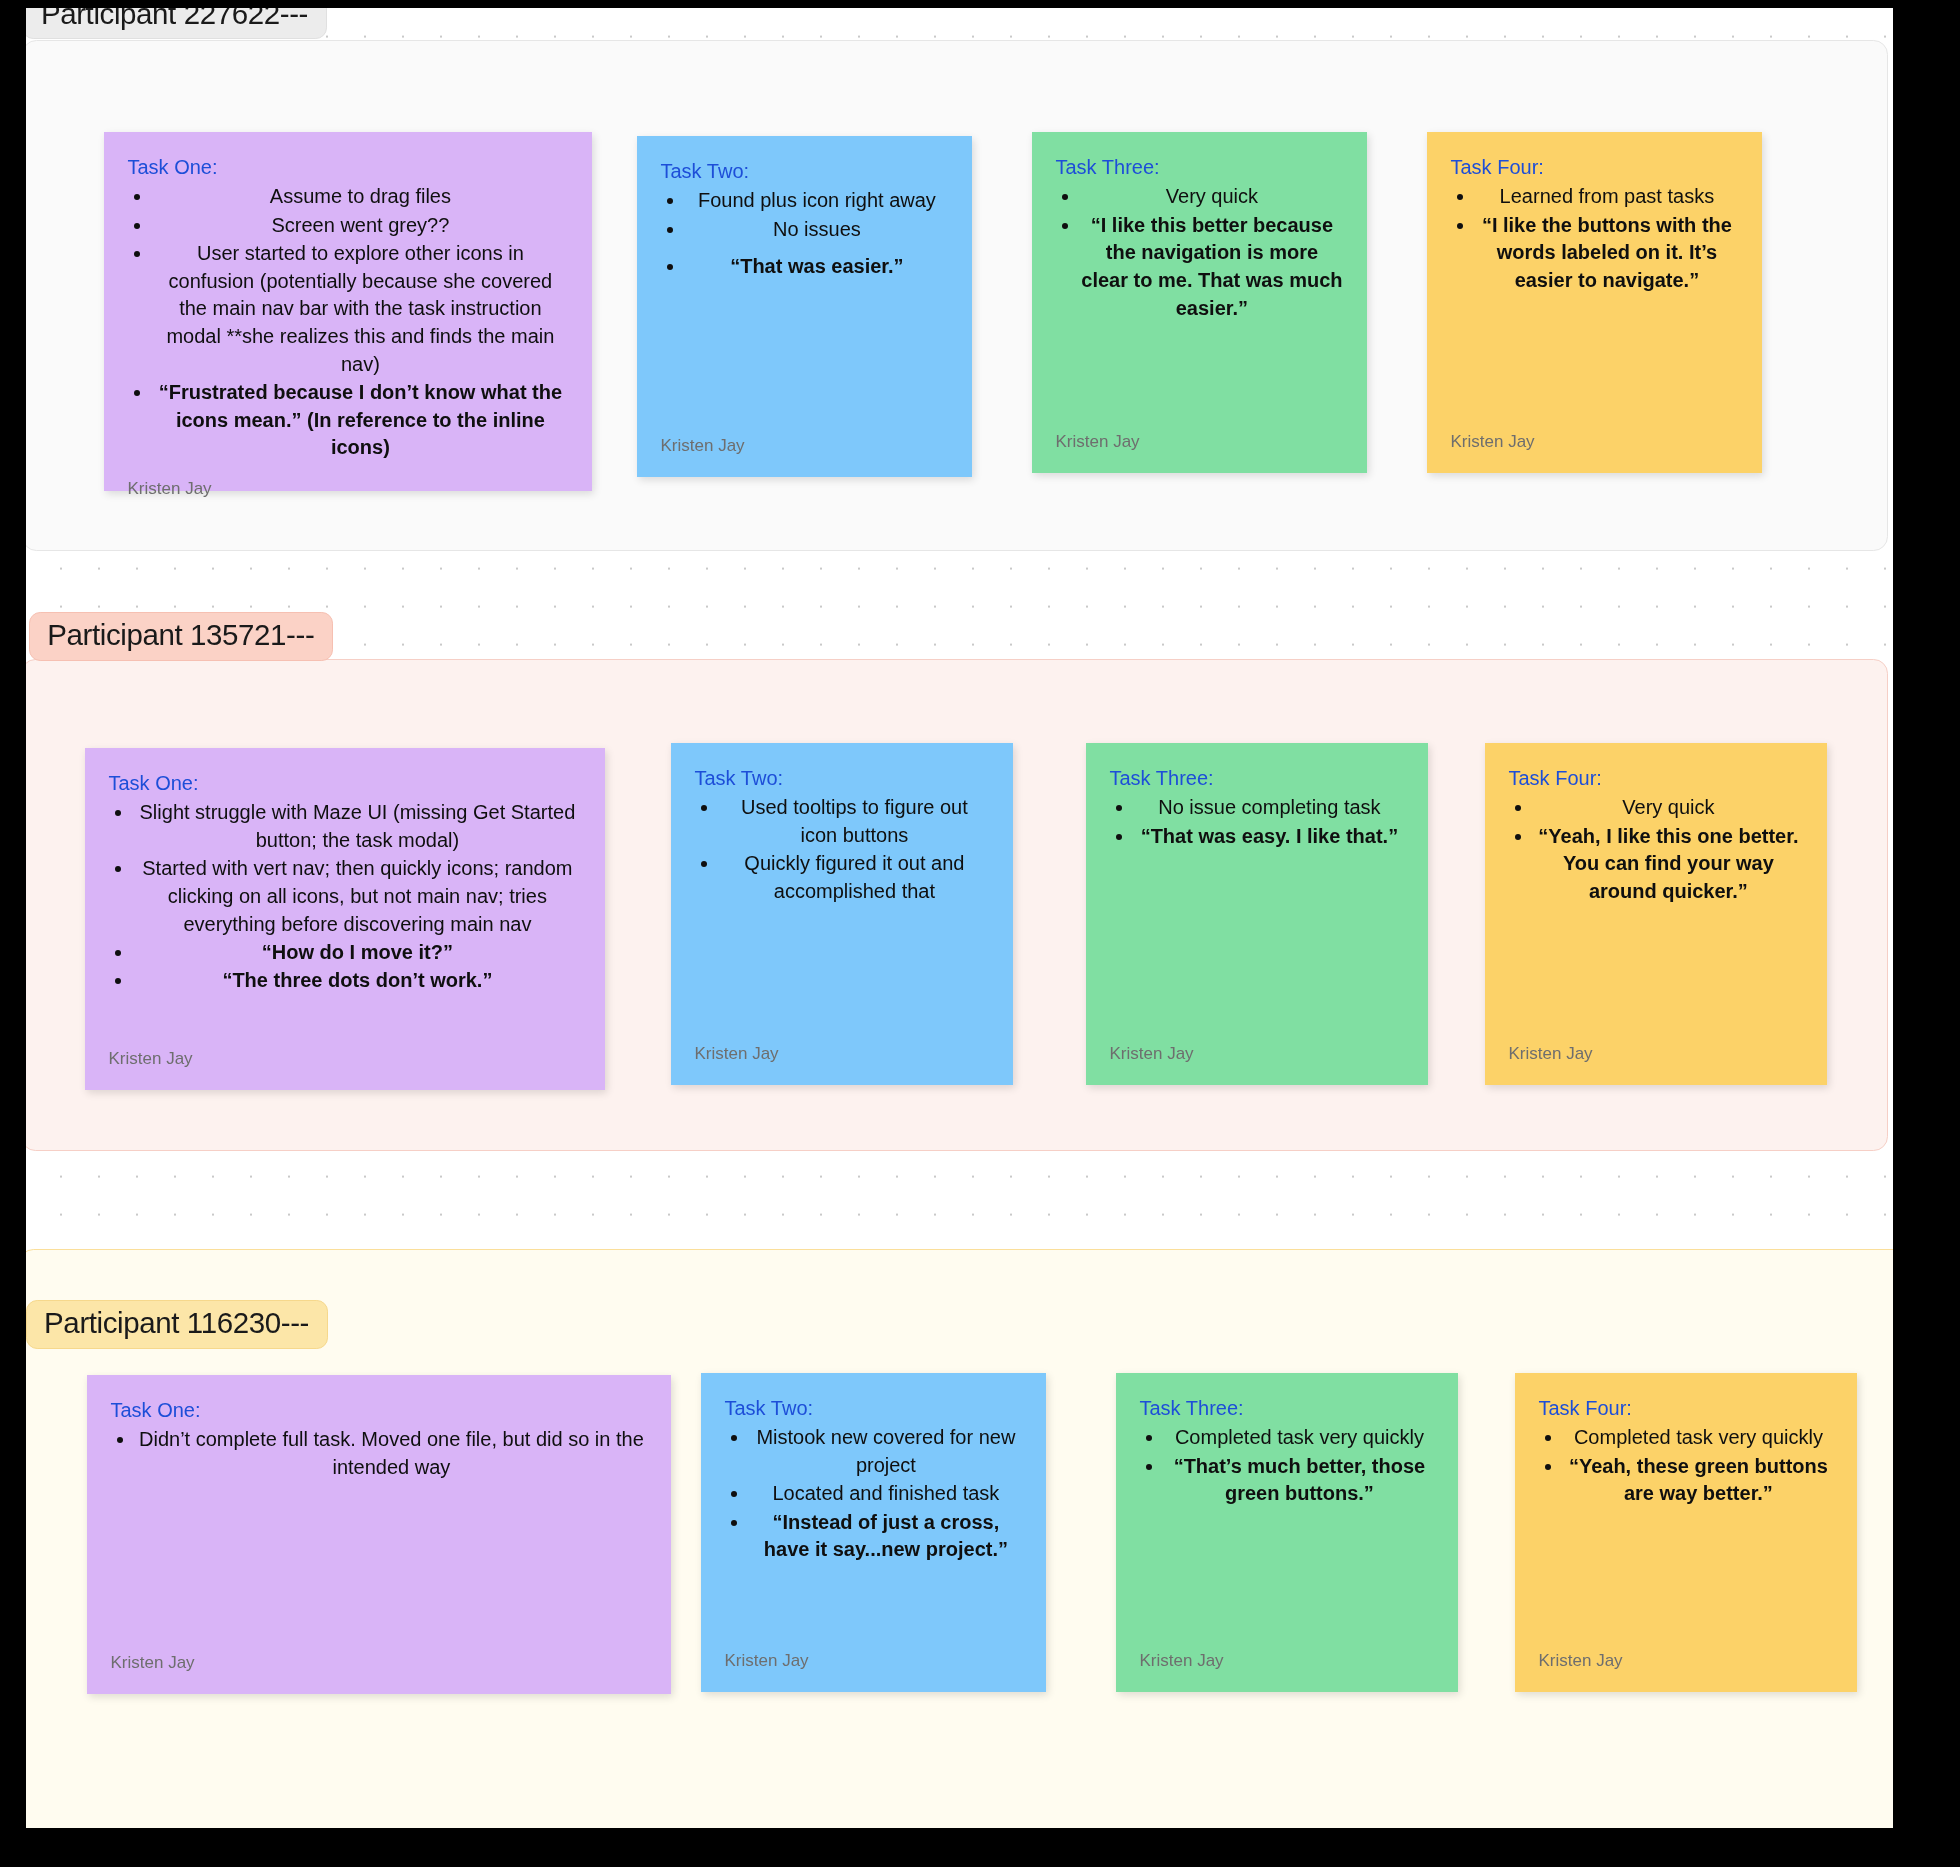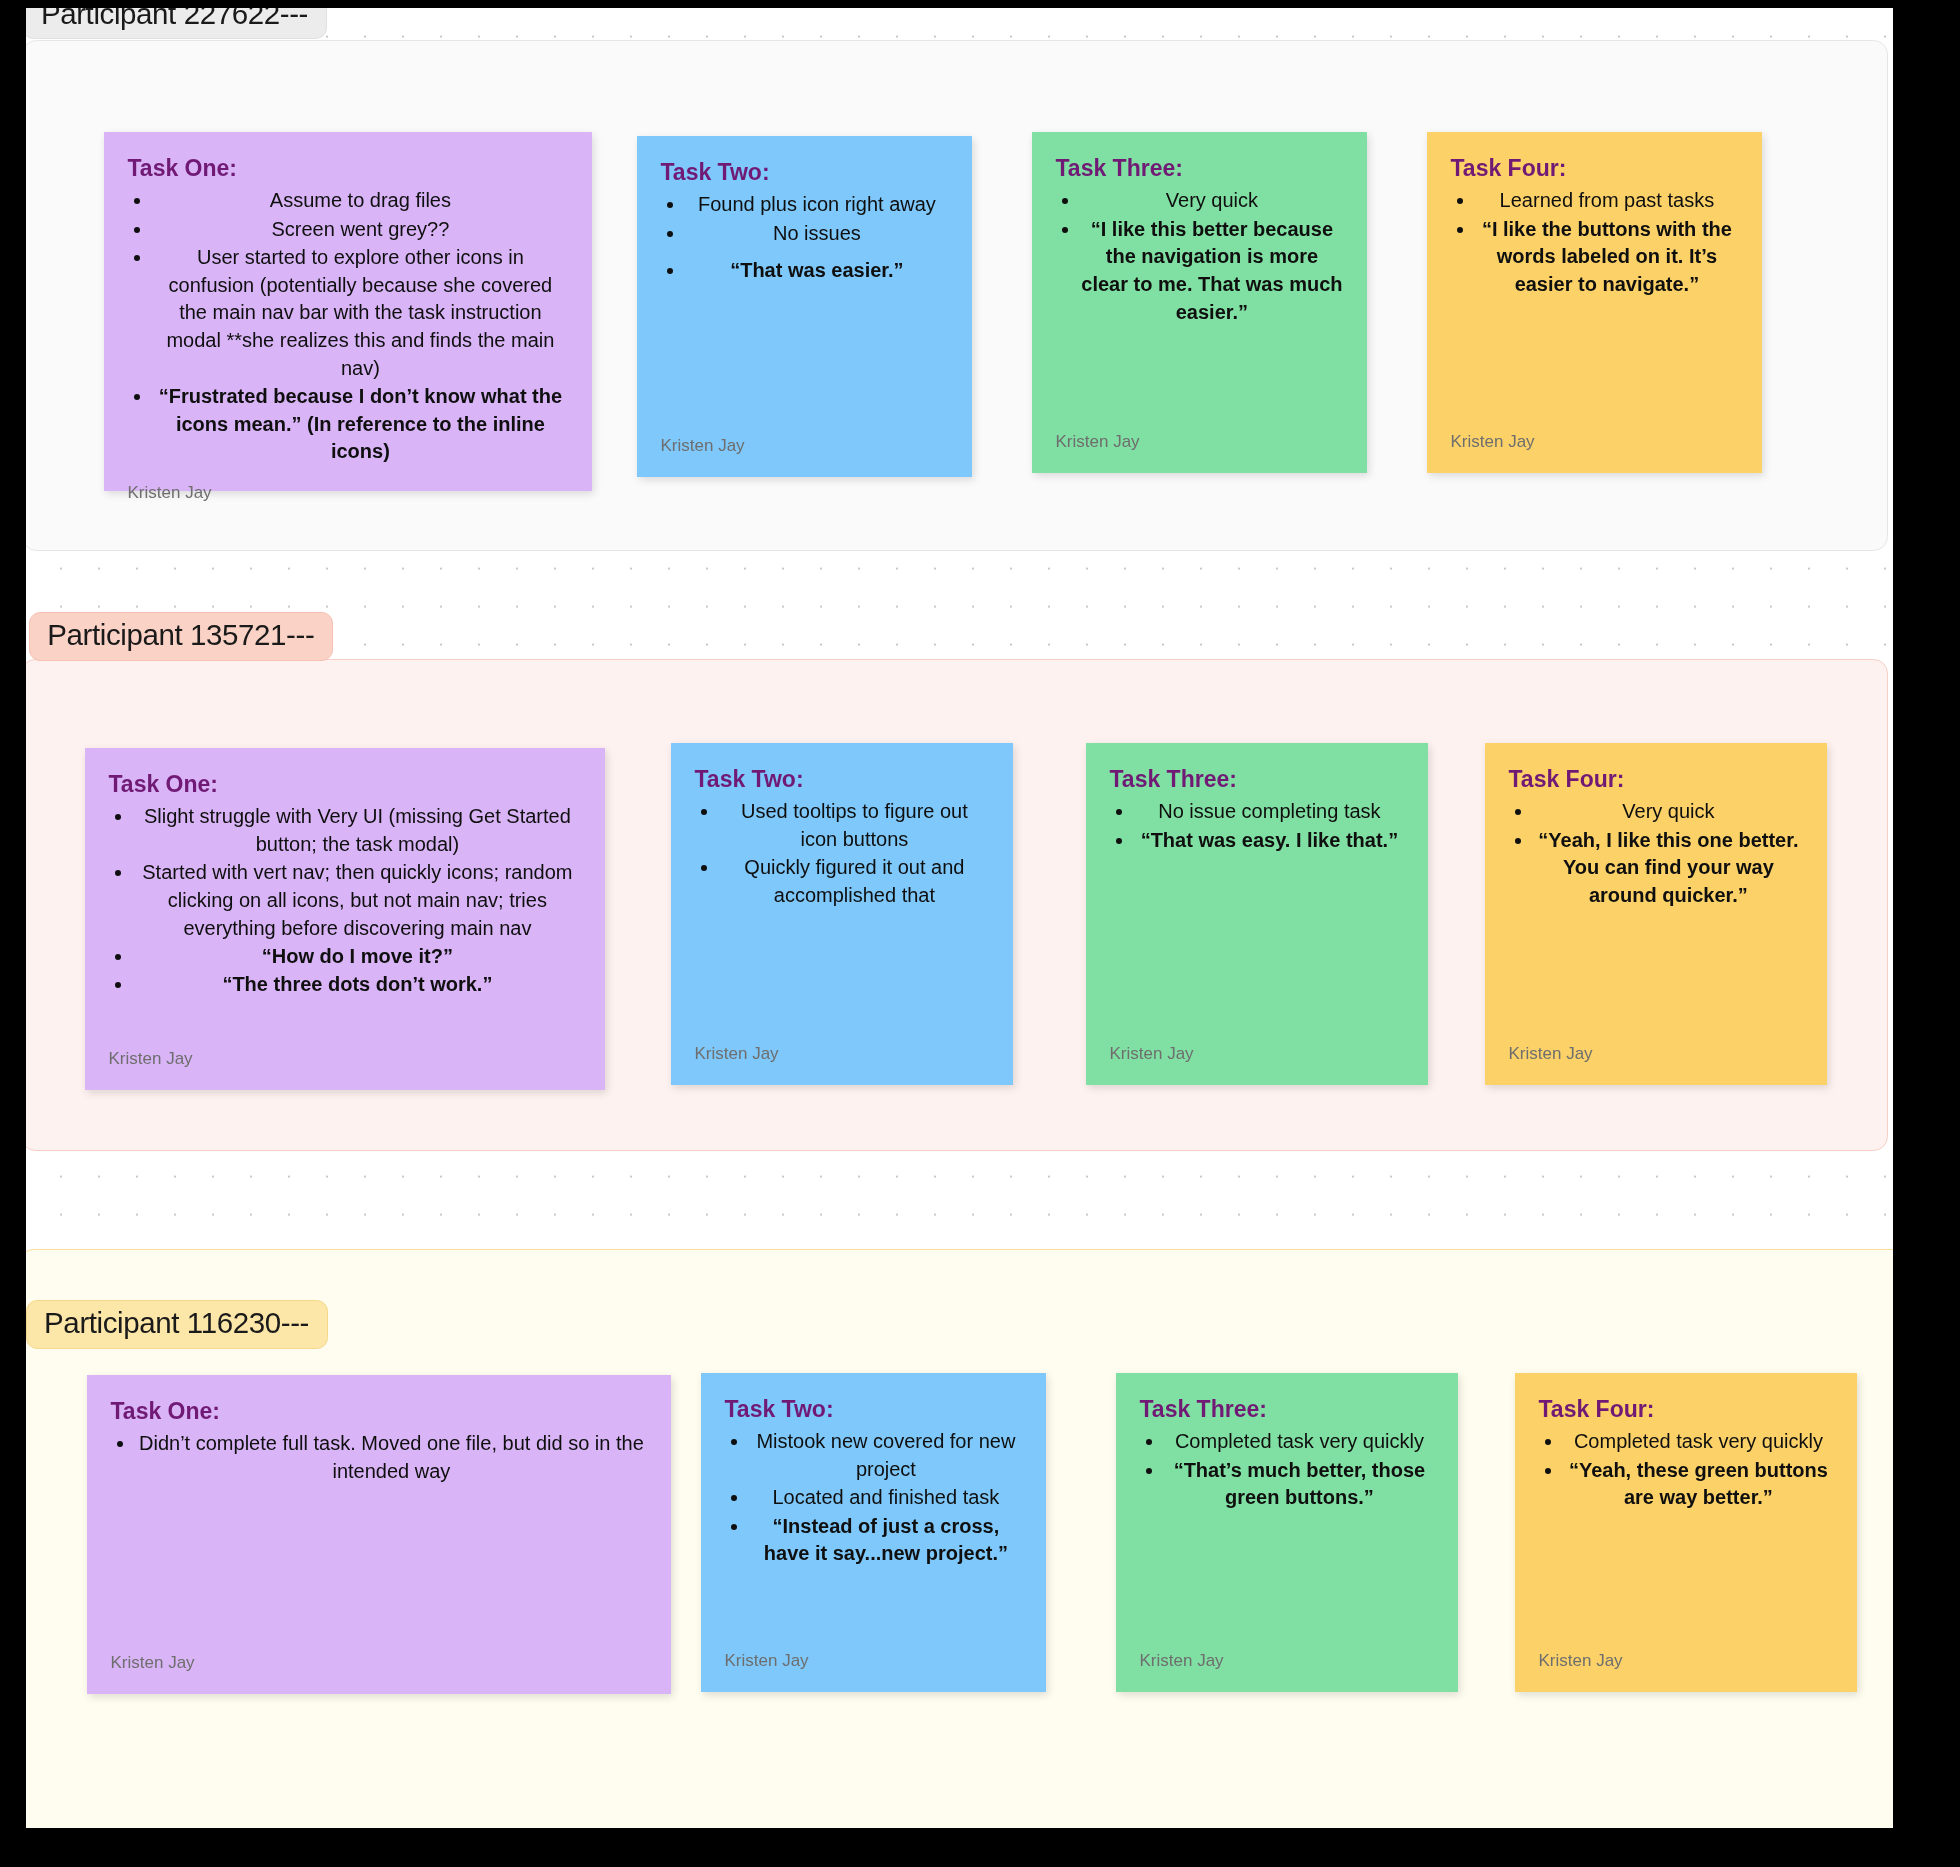--- a/index.html
+++ b/index.html
@@ -83,23 +83,23 @@
 
   
   .sticky {
     position: absolute;
     padding: 22.3px 24px 21px 24px;
     box-shadow: 2.4px 3.2px 8px rgba(0,0,0,0.13);
     display: flex;
     flex-direction: column;
   }
   .sticky .note-title {
-    font-size: 23px;
-    font-weight: 700;
-    color: #701a75;
+    font-size: 20px;
+    font-weight: 400;
+    color: #1d4ed8;
     line-height: 1.3;
     margin-bottom: 3.2px;
   }
   .sticky ul {
     list-style: disc;
     margin: 0 0 0 4.8px;
     padding-left: 21px;
     text-align: center;
   }
   .sticky li {
@@ -170,21 +170,21 @@
     </ul>
     <div class="author">Kristen Jay</div>
   </div>
 
   <div class="frame" id="frame2"></div>
   <div class="frame-title" id="frame2-title">Participant 135721---</div>
 
   <div class="sticky c-purple" style="left:59px; top:740px; width:520px; height:342px;">
     <div class="note-title">Task One:</div>
     <ul>
-      <li>Slight struggle with Very UI (missing Get Started button; the task modal)</li>
+      <li>Slight struggle with Maze UI (missing Get Started button; the task modal)</li>
       <li>Started with vert nav; then quickly icons; random clicking on all icons, but not main nav; tries everything before discovering main nav</li>
       <li class="quote">“How do I move it?”</li>
       <li class="quote">“The three dots don’t work.”</li>
     </ul>
     <div class="author">Kristen Jay</div>
   </div>
 
   <div class="sticky c-blue" style="left:645px; top:735px; width:342px; height:342px;">
     <div class="note-title">Task Two:</div>
     <ul>

